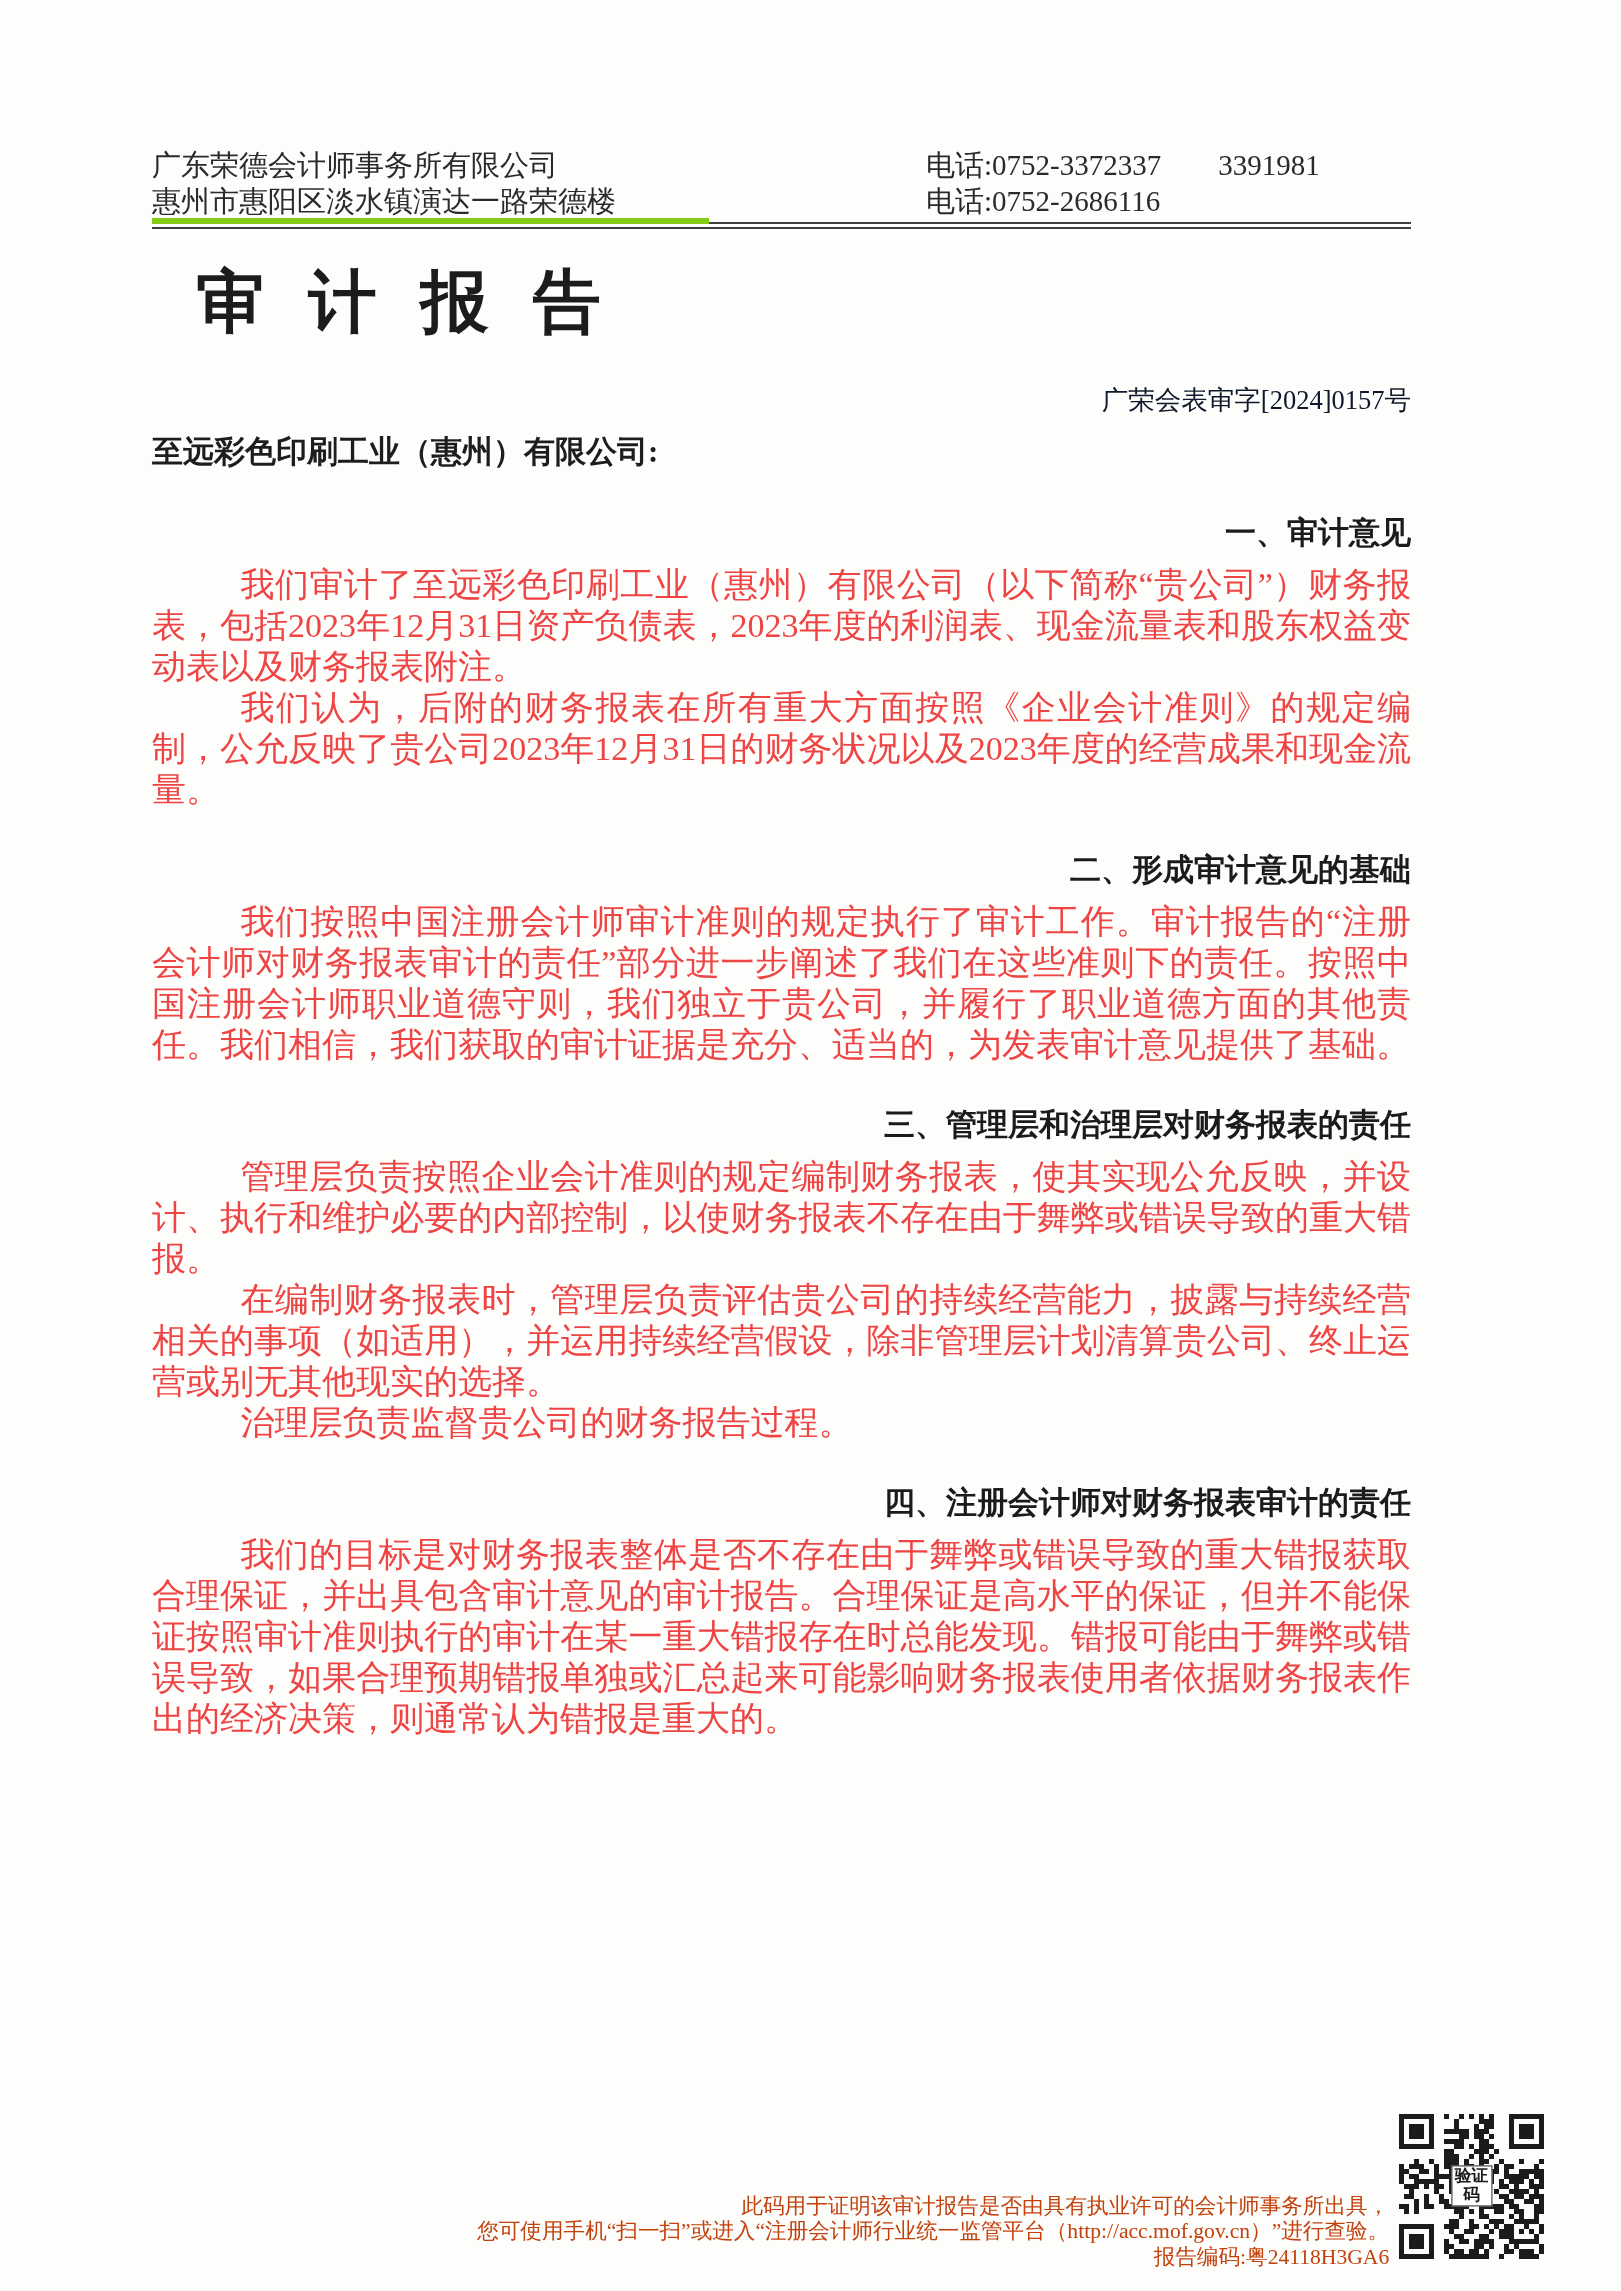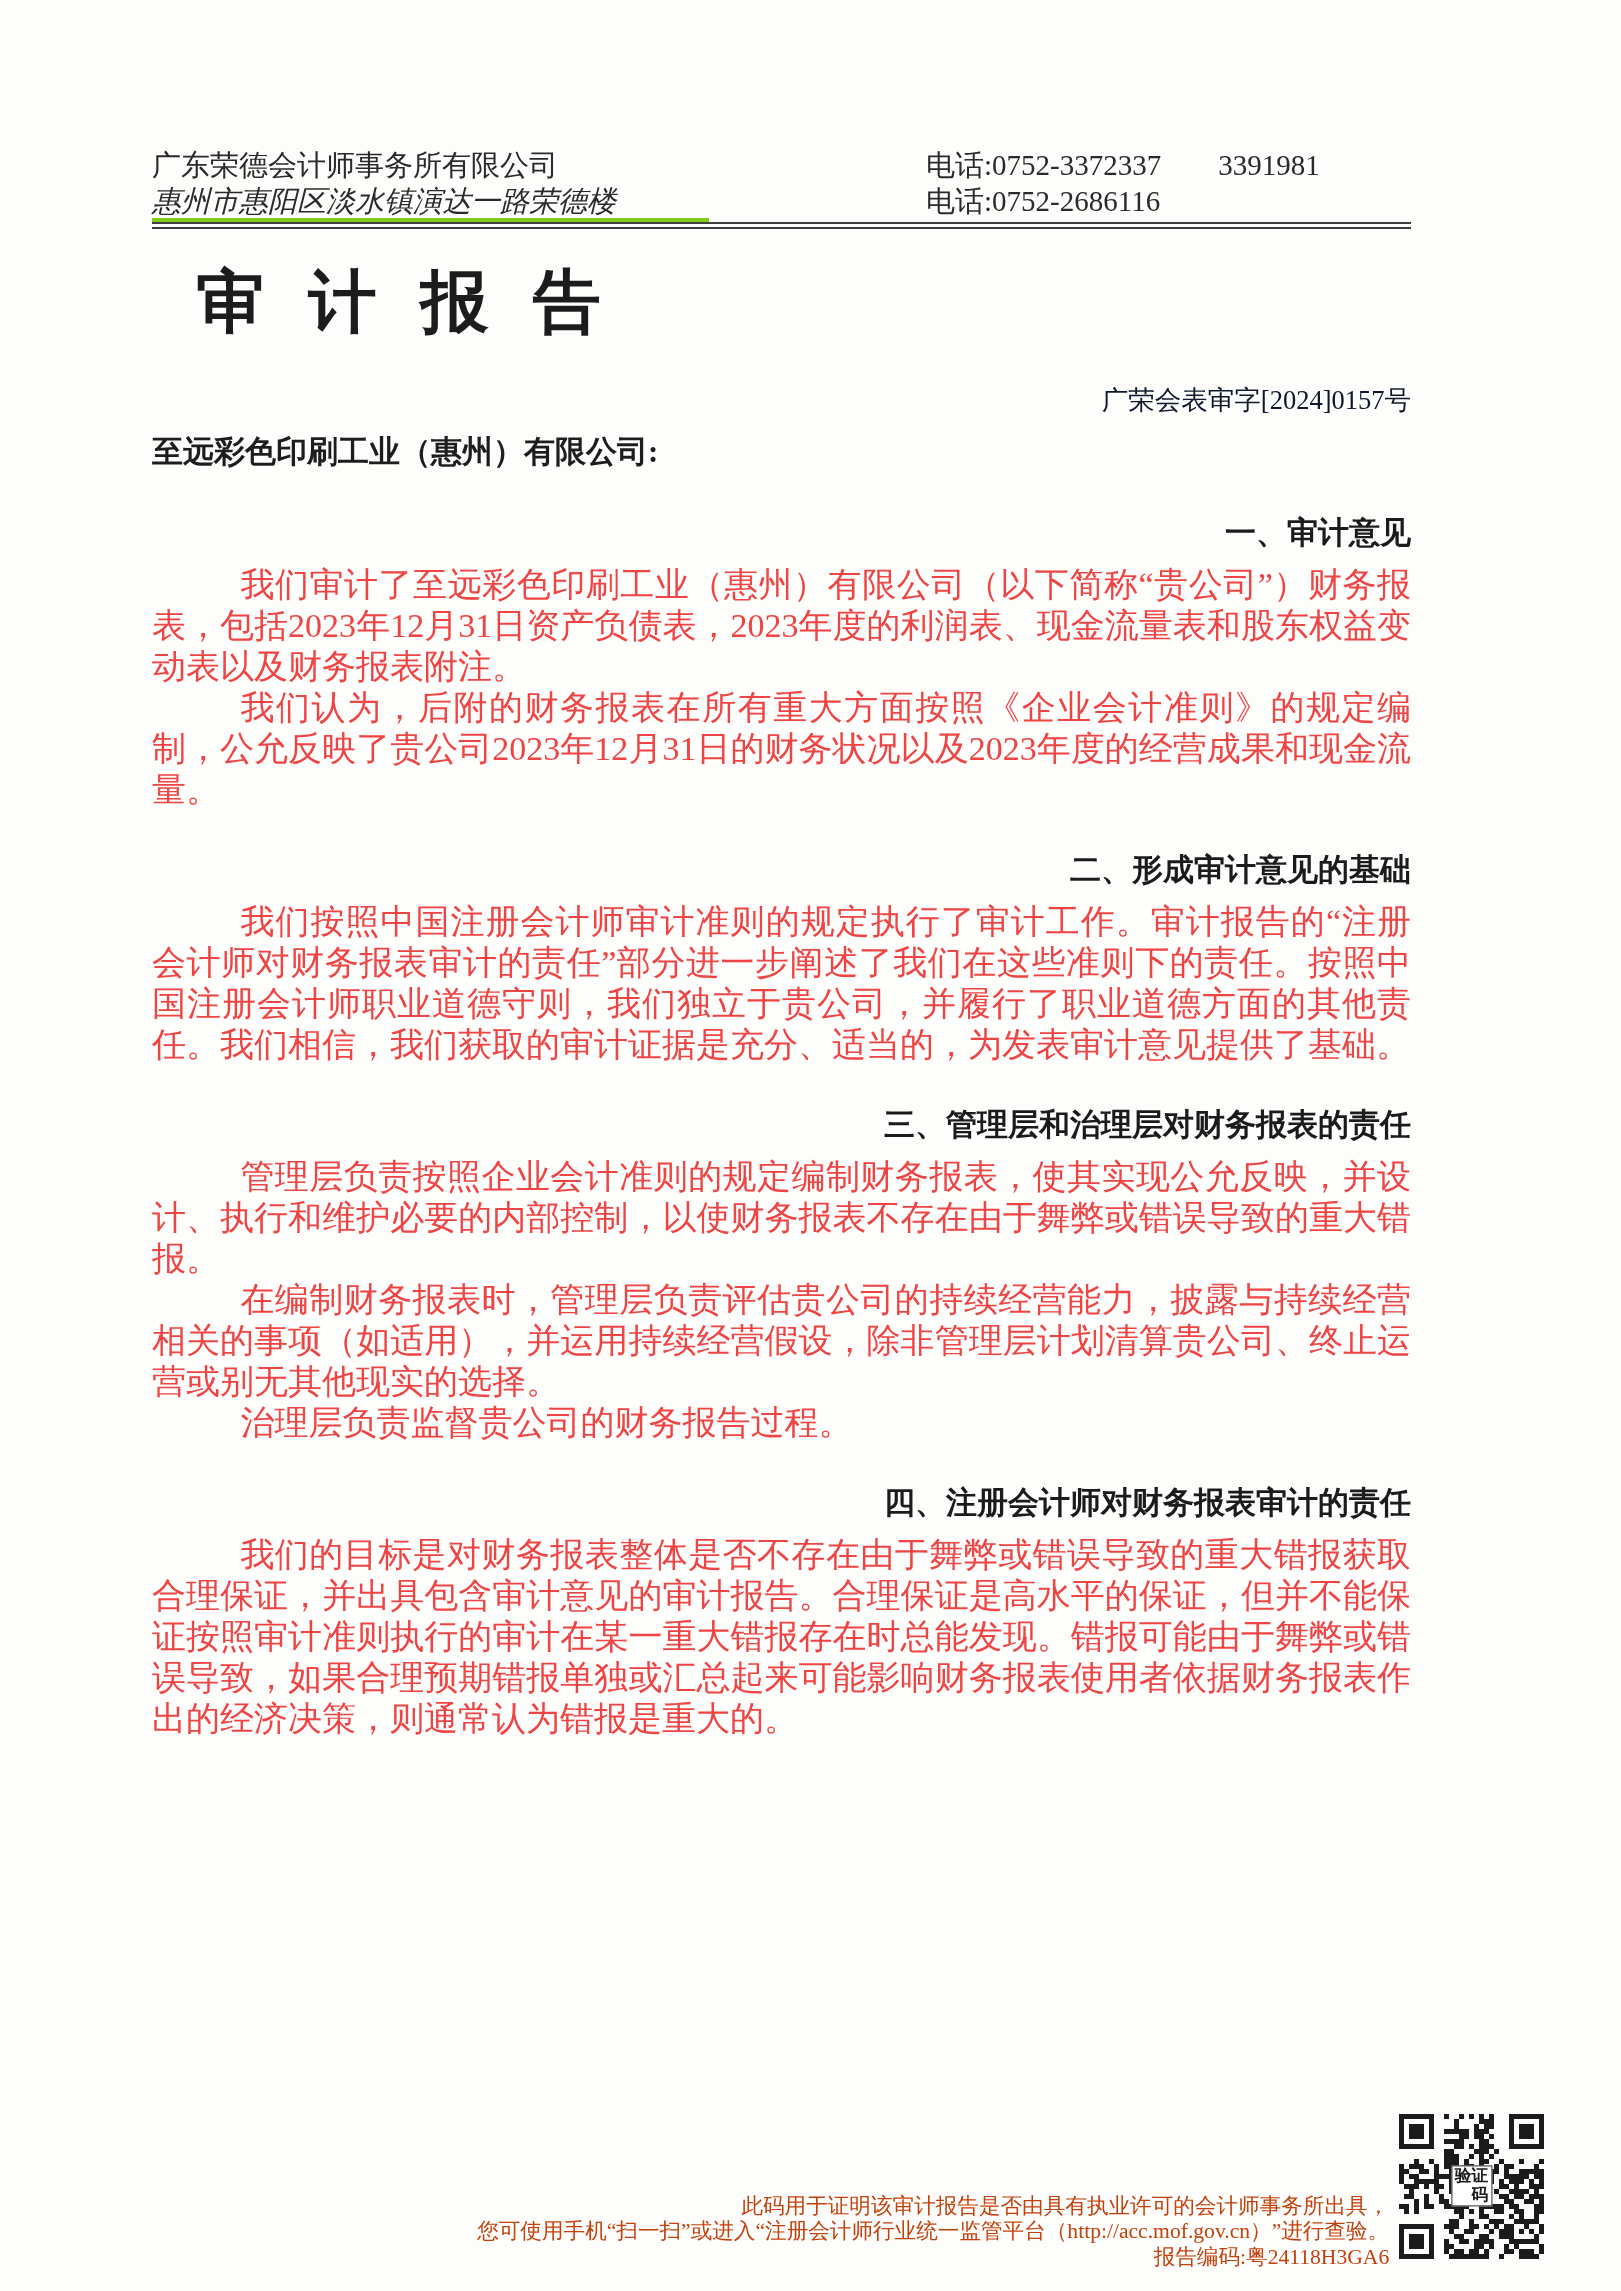--- a/index.html
+++ b/index.html
@@ -7,21 +7,21 @@
     width:1621px;height:2292px;box-sizing:border-box;
     padding:147px 210px 0 152px;position:relative;overflow:hidden;
     background:#fdfdfb;color:#222;
     font-family:"Liberation Serif","DejaVu Serif",serif;
   }
   
   .lh-row{display:flex;align-items:flex-end;font-size:29px;line-height:36px;color:#2a2a2a;}
   .lh-left{width:774px;}
   .firm-name{white-space:nowrap;}
   .firm-addr{white-space:nowrap;}
-  .firm-addr span{border-bottom:4px solid #84cc16;padding-right:93px;padding-bottom:1px;font-style:italic;}
+  .firm-addr span{border-bottom:6px solid #84cc16;padding-right:93px;padding-bottom:1px;}
   .phone-extra{display:inline-block;margin-left:57px;}
   .double-rule{margin-top:2.9px;height:2.9px;border-top:2px solid #3e3e3e;border-bottom:2px solid #3e3e3e;}
   
   .doc-title{
     margin-top:39px;font-size:68px;font-weight:700;color:#1c1c1c;
     text-align:left;letter-spacing:0.65em;text-indent:0.65em;line-height:69px;
   }
   .ref-no{text-align:right;font-size:26.5px;margin-top:27.4px;color:#0f172a;}
   .addressee{font-size:31px;font-weight:700;margin-top:13px;color:#1d1d1d;}
   
@@ -31,21 +31,21 @@
   .foot{
     position:absolute;left:0;right:0;bottom:21.6px;
     padding:0 77px 0 152px;display:flex;justify-content:flex-end;align-items:flex-end;gap:9.8px;
   }
   .foot-text{text-align:right;font-size:21.6px;line-height:25.5px;color:#c2410c;white-space:nowrap;}
   .qr{position:relative;width:145px;height:145px;margin-bottom:11.8px;flex:0 0 auto;}
   .qr svg{width:145px;height:145px;display:block;}
   .qr-label{
     position:absolute;left:50%;top:50%;transform:translate(-50%,-50%);
     background:#ffffff;border:1px solid #2b2b2b;padding:1px 2.9px;
-    display:flex;flex-direction:column;align-items:flex-end;
+    display:flex;flex-direction:column;align-items:center;
     font-size:16.7px;line-height:18.6px;font-weight:700;color:#1a1a1a;
   }
 </style>
 </head>
 <body>
 
 <div class="page">
 
   <header>
     <div class="lh-row">

